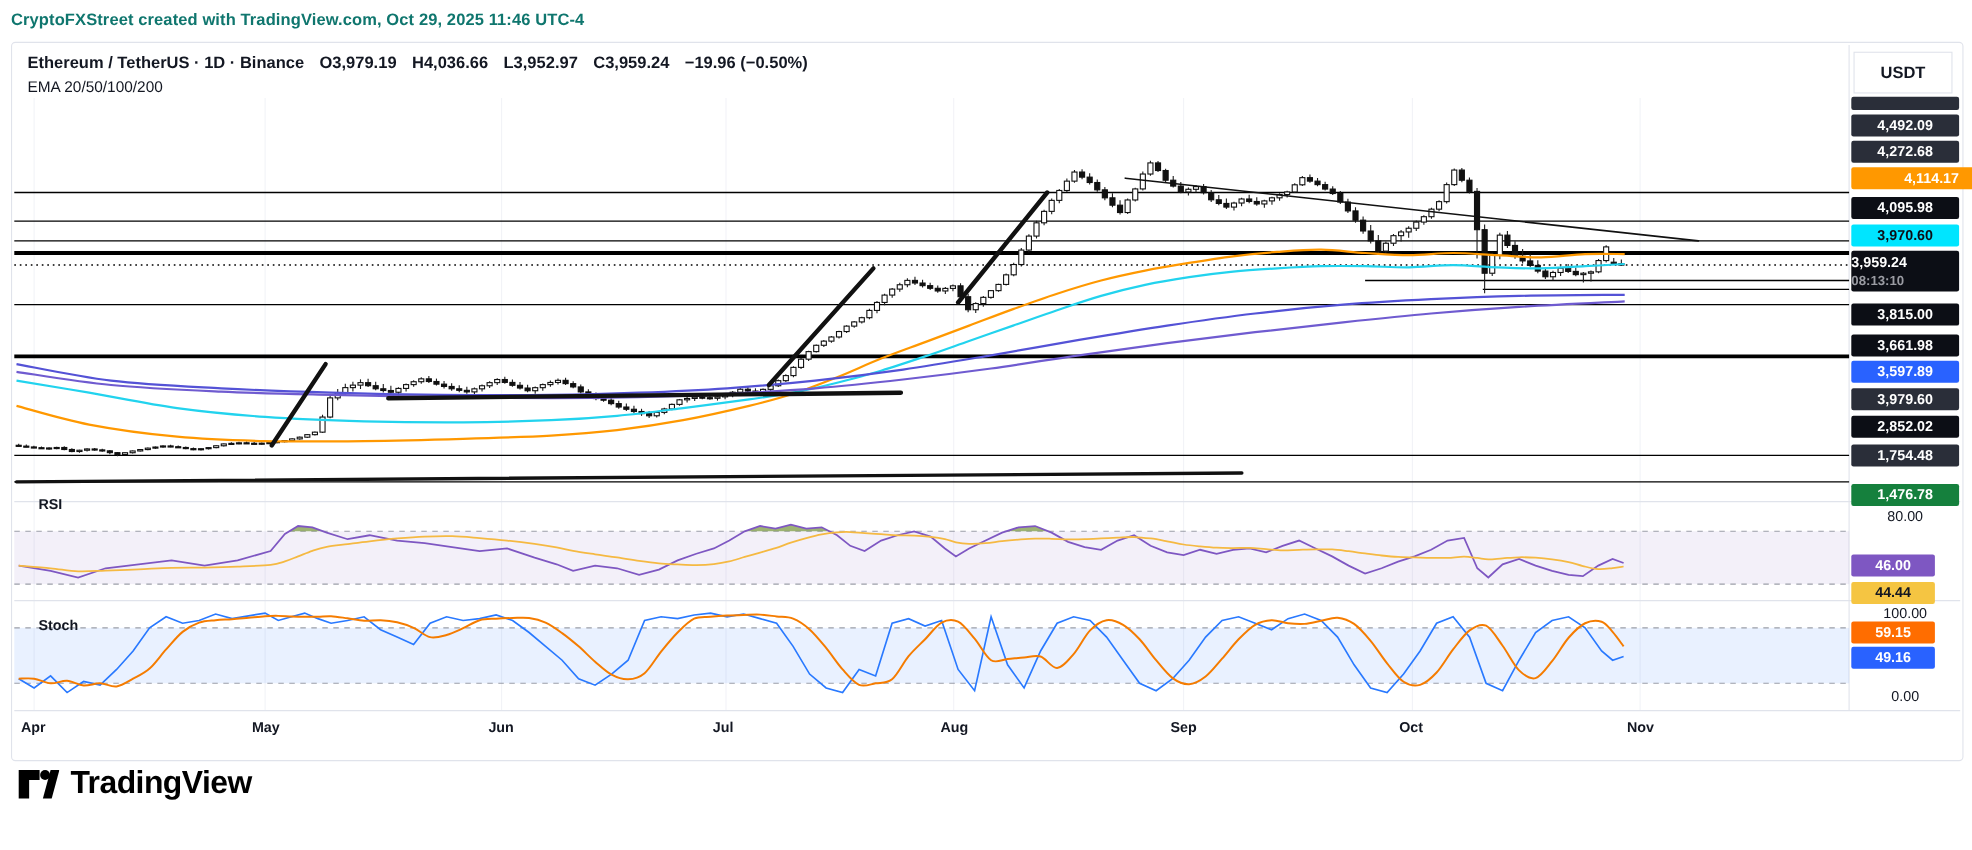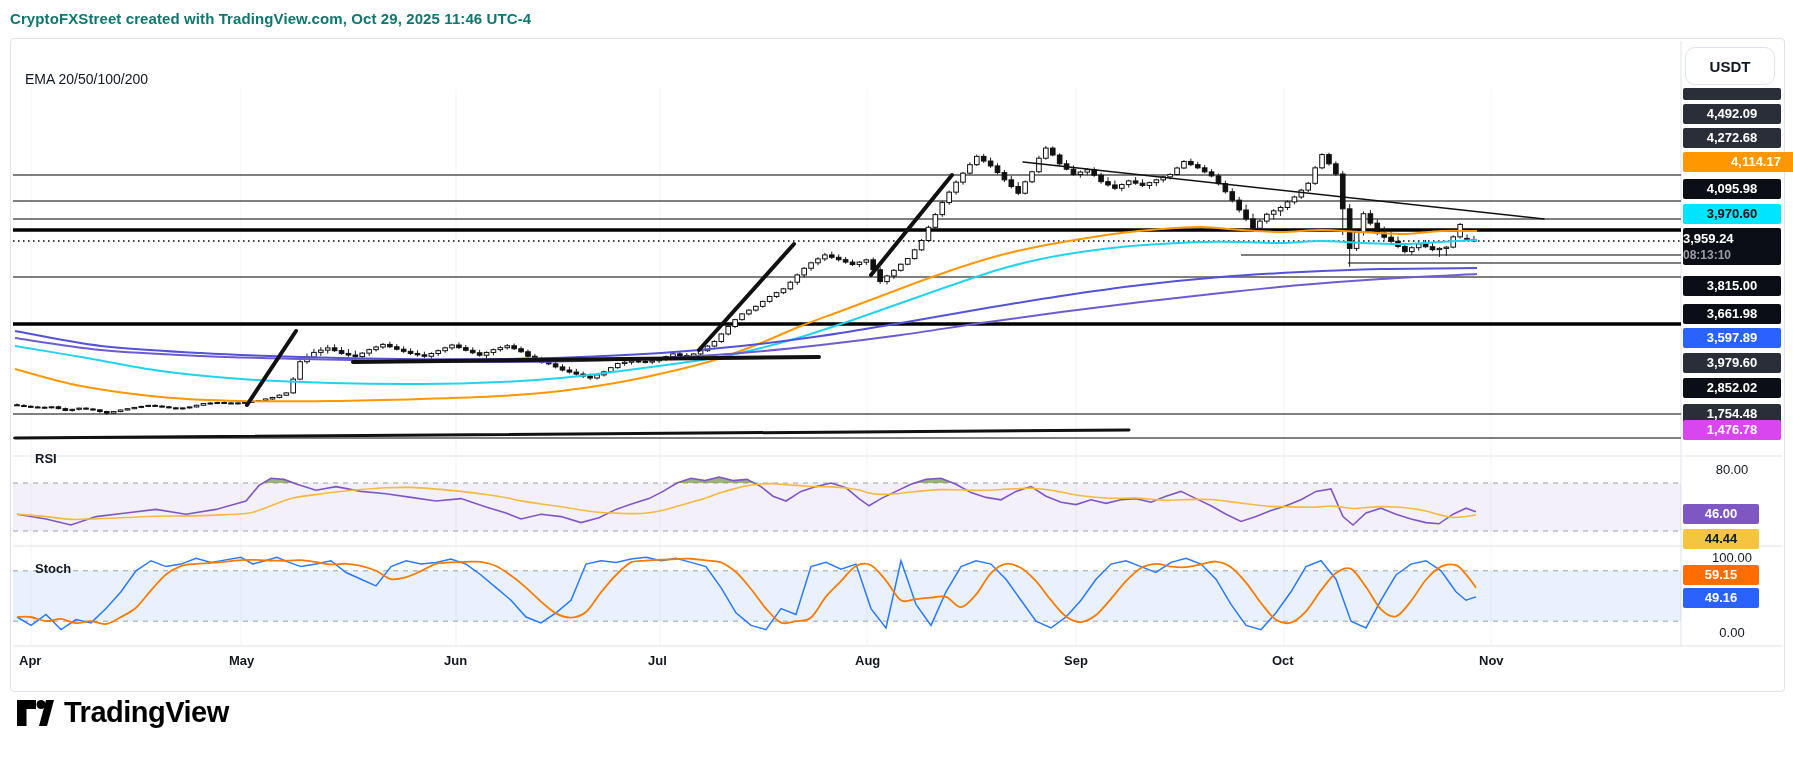--- a/index.html
+++ b/index.html
@@ -4,41 +4,44 @@
 <style>
   html,body{margin:0;padding:0;background:#ffffff;width:1793px;height:773px;overflow:hidden;
     font-family:"Liberation Sans","DejaVu Sans",sans-serif;color:#131722;}
   .abs{position:absolute;}
   #page{position:relative;width:1793px;height:773px;background:#fff;}
   #header-text{left:10px;top:10px;font-size:15px;font-weight:600;color:#0f766e;letter-spacing:.1px;}
   #chart-card{left:10px;top:38px;width:1773px;height:652px;border:1px solid #e0e3eb;border-radius:4px;background:#fff;}
   #title-row{left:14px;top:10px;font-size:15px;font-weight:600;color:#131722;white-space:nowrap;}
   #title-row span{margin-right:14px;}
   #ema-row{left:14px;top:32px;font-size:14px;font-weight:500;color:#131722;}
-  #usdt-button{left:1674px;top:8px;width:88px;height:36px;border:1px solid #e0e3eb;border-radius:10px;
+  #usdt-button{left:1674px;top:8px;width:88px;height:36px;border:1px solid #e0e3eb;border-radius:0;
     display:flex;align-items:center;justify-content:center;font-size:15px;font-weight:600;color:#131722;background:#fff;cursor:pointer;}
   #plot-svg{left:0;top:0;}
   .pane-label{font-size:13px;font-weight:600;color:#131722;}
   .axis-badge{position:absolute;left:1672px;width:98px;text-align:center;font-size:13px;font-weight:700;
     border-radius:2px;line-height:20px;height:20px;}
   .axis-plain{position:absolute;left:1672px;width:98px;text-align:center;font-size:13px;font-weight:500;color:#131722;}
   .month-label{position:absolute;font-size:13px;font-weight:600;color:#131722;top:614px;}
   #current-badge{position:absolute;left:1672px;width:98px;text-align:left;border-radius:2px;color:#fff;}
   #current-badge .p{font-size:13px;font-weight:700;line-height:18px;padding-top:2px;}
   #current-badge .t{font-size:12px;font-weight:600;line-height:15px;color:#9b9ca3;padding-bottom:2px;}
   #logo{left:14px;top:692px;display:flex;align-items:center;gap:10px;}
   #logo-text{font-size:29px;font-weight:800;color:#000;letter-spacing:-0.5px;}
 </style>
 </head>
 <body>
 
 <div id="page">
   <div class="abs" id="header-text">CryptoFXStreet created with TradingView.com, Oct 29, 2025 11:46 UTC-4</div>
 
   <div class="abs" id="chart-card">
+    <div class="abs" id="title-row">
+      <span>Ethereum / TetherUS · 1D · Binance</span><span>O3,979.19</span><span>H4,036.66</span><span>L3,952.97</span><span>C3,959.24</span><span>−19.96 (−0.50%)</span>
+    </div>
     <div class="abs" id="ema-row">EMA 20/50/100/200</div>
     <div class="abs" id="usdt-button">USDT</div>
 
     <svg class="abs" id="plot-svg" width="1773" height="652" viewBox="0 0 1773 652">
         <line x1="20" y1="50" x2="20" y2="607" stroke="#f2f3f7" stroke-width="1"></line>
         <line x1="230" y1="50" x2="230" y2="607" stroke="#f2f3f7" stroke-width="1"></line>
         <line x1="445" y1="50" x2="445" y2="607" stroke="#f2f3f7" stroke-width="1"></line>
         <line x1="649" y1="50" x2="649" y2="607" stroke="#f2f3f7" stroke-width="1"></line>
         <line x1="856" y1="50" x2="856" y2="607" stroke="#f2f3f7" stroke-width="1"></line>
         <line x1="1065" y1="50" x2="1065" y2="607" stroke="#f2f3f7" stroke-width="1"></line>
@@ -519,21 +522,21 @@
         <div class="axis-badge" style="top: 89px; background: rgb(42, 46, 57); color: rgb(255, 255, 255);">4,272.68</div>
         <div class="axis-badge" style="top: 113px; background: rgb(255, 152, 0); color: rgb(255, 255, 255); padding-left: 24px;">4,114.17</div>
         <div class="axis-badge" style="top: 140px; background: rgb(12, 14, 21); color: rgb(255, 255, 255);">4,095.98</div>
         <div class="axis-badge" style="top: 165px; background: rgb(0, 229, 255); color: rgb(12, 14, 21);">3,970.60</div>
         <div class="axis-badge" style="top: 237px; background: rgb(12, 14, 21); color: rgb(255, 255, 255);">3,815.00</div>
         <div class="axis-badge" style="top: 265px; background: rgb(12, 14, 21); color: rgb(255, 255, 255);">3,661.98</div>
         <div class="axis-badge" style="top: 289px; background: rgb(41, 98, 255); color: rgb(255, 255, 255);">3,597.89</div>
         <div class="axis-badge" style="top: 314px; background: rgb(42, 46, 57); color: rgb(255, 255, 255);">3,979.60</div>
         <div class="axis-badge" style="top: 339px; background: rgb(12, 14, 21); color: rgb(255, 255, 255);">2,852.02</div>
         <div class="axis-badge" style="top: 365px; background: rgb(42, 46, 57); color: rgb(255, 255, 255);">1,754.48</div>
-        <div class="axis-badge" style="top: 381px; background: #d946ef; color: rgb(255, 255, 255);">1,476.78</div>
+        <div class="axis-badge" style="top: 401px; background: #15803d; color: rgb(255, 255, 255);">1,476.78</div>
         <div id="current-badge" style="top: 189px; background: rgb(12, 14, 21);">
           <div class="p">3,959.24</div>
           <div class="t">08:13:10</div>
         </div>
         <div class="axis-plain" style="top: 423px;">80.00</div>
         <div class="axis-plain" style="top: 511px;">100.00</div>
         <div class="axis-plain" style="top: 586px;">0.00</div>
         <div class="axis-badge" style="top: 465px; left: 1672px; width: 76px; background: rgb(126, 87, 194); color: rgb(255, 255, 255);">46.00</div>
         <div class="axis-badge" style="top: 490px; left: 1672px; width: 76px; background: rgb(245, 197, 66); color: rgb(19, 23, 34);">44.44</div>
         <div class="axis-badge" style="top: 526px; left: 1672px; width: 76px; background: rgb(255, 109, 0); color: rgb(255, 255, 255);">59.15</div>

